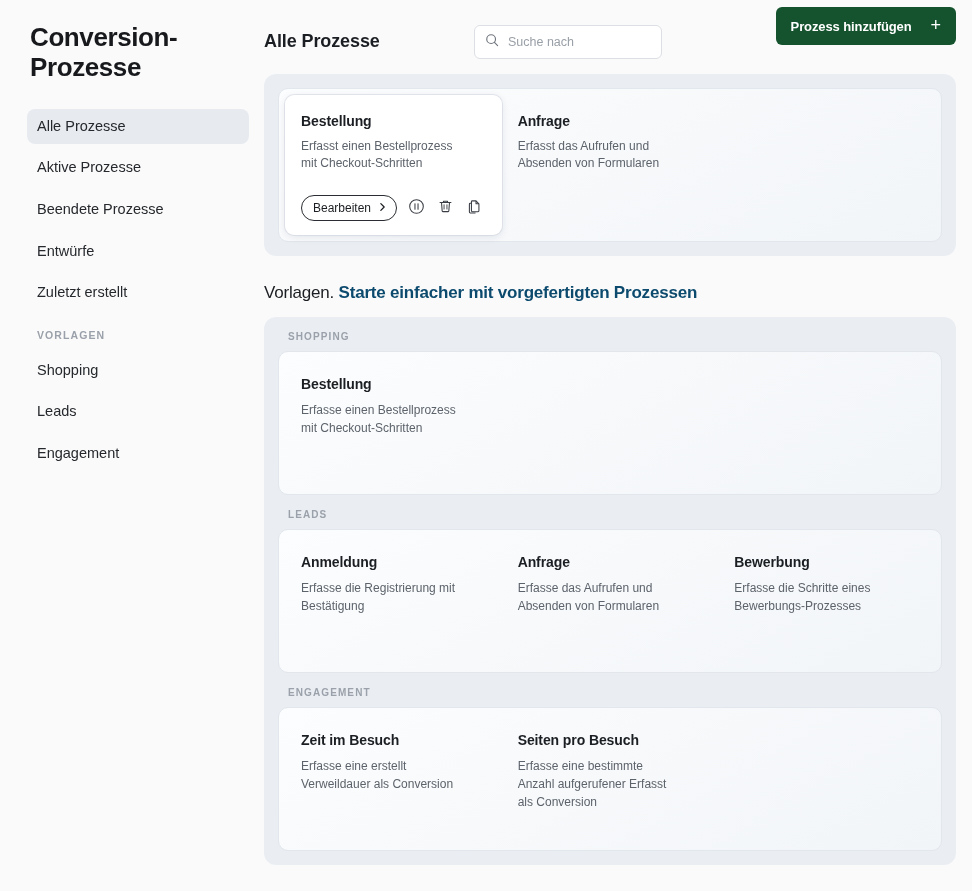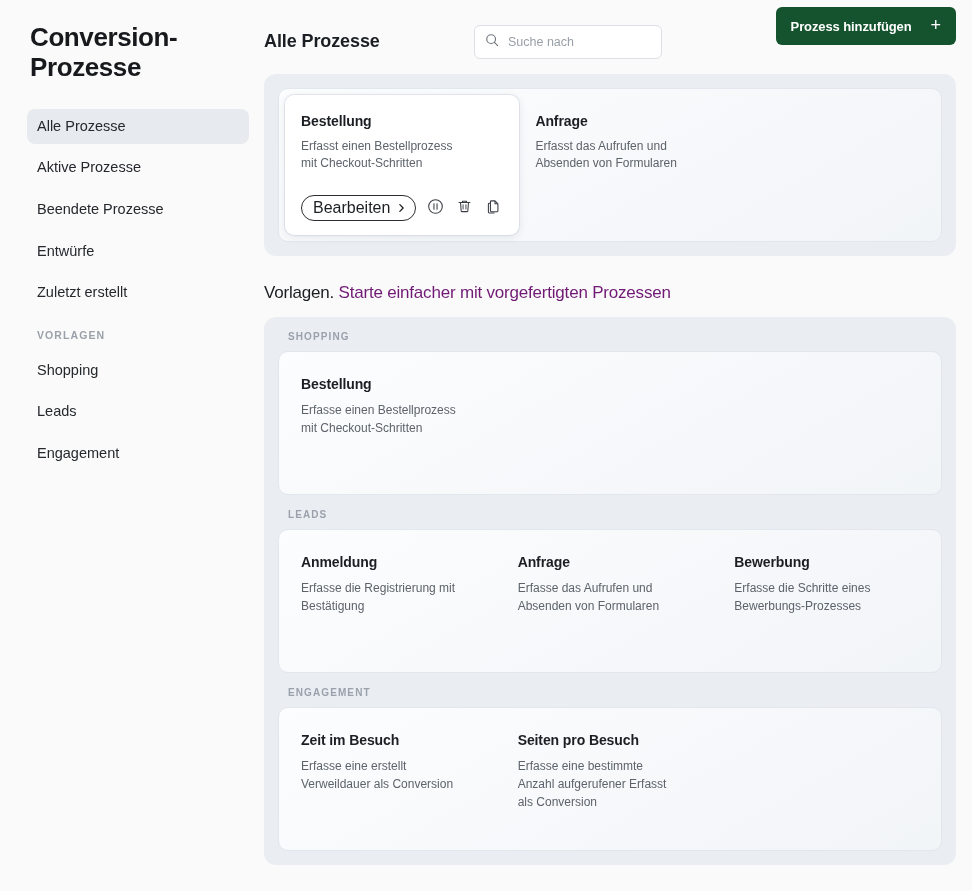--- a/index.html
+++ b/index.html
@@ -201,21 +201,21 @@
   .edit-pill {
     display: inline-flex;
     align-items: center;
     gap: 7px;
     height: 26px;
     padding: 0 9px 0 11px;
     border: 1px solid #2A2D31;
     border-radius: 14px;
     background: #FFFFFF;
     font-family: "Liberation Sans", sans-serif;
-    font-size: 16px;
+    font-size: 12px;
     color: #1B1E22;
     cursor: pointer;
     white-space: nowrap;
     text-align: right;
   }
 
   .icon-btn {
     width: 20px; height: 20px;
     display: inline-flex;
     align-items: center;
@@ -226,21 +226,21 @@
     padding: 0;
   }
 
   
   .tpl-heading {
     margin: 27px 0 14px 4px;
     font-size: 17px;
     letter-spacing: -0.2px;
   }
   .tpl-heading .strong { font-weight: 400; color: #1B1E22; }
-  .tpl-heading .muted { font-weight: 400; color: #701a75; }
+  .tpl-heading .muted { font-weight: 700; color: #0c4a6e; }
 
   
   .tpl-section { margin-bottom: 14px; }
   .tpl-section:last-child { margin-bottom: 0; }
 
   .tpl-section-label {
     font-size: 10px;
     font-weight: 700;
     letter-spacing: 1.1px;
     color: #9BA1AA;

